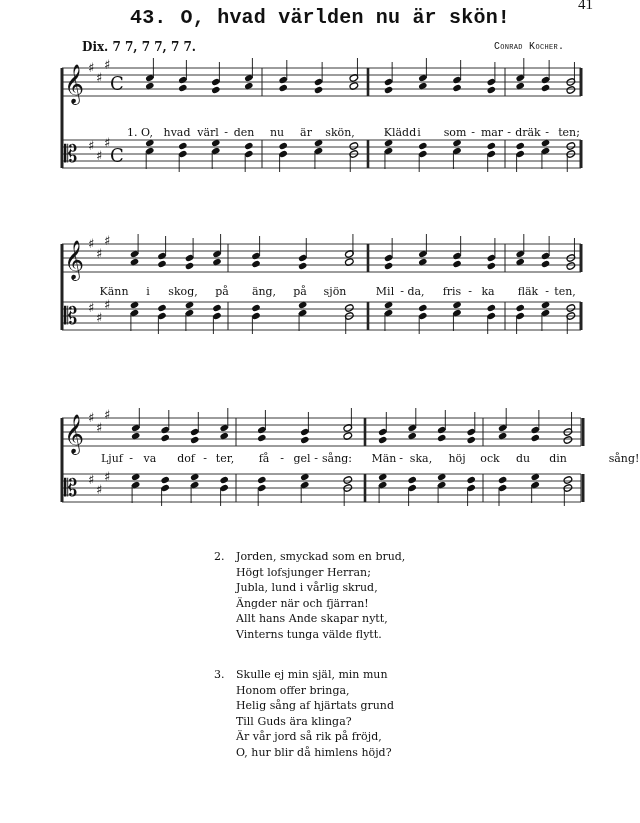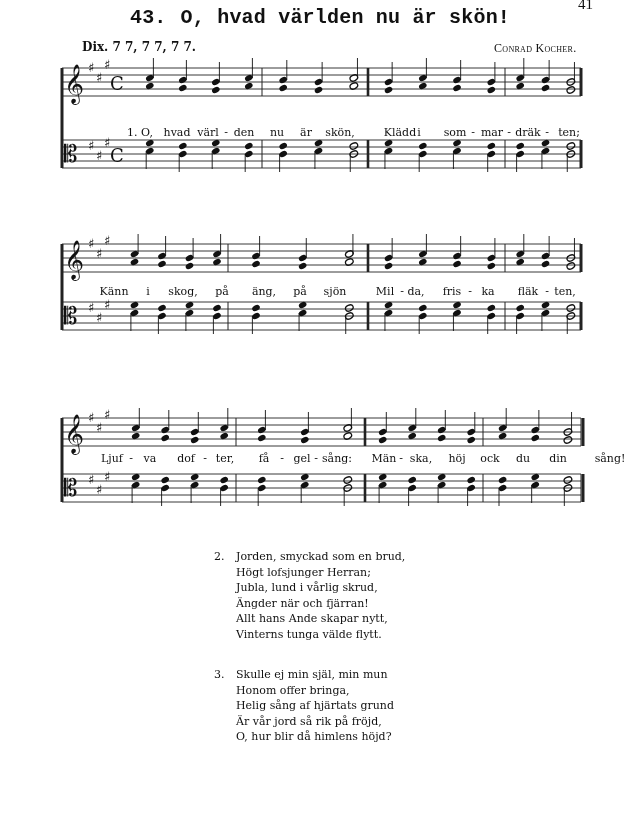--- a/index.html
+++ b/index.html
@@ -1,21 +1,21 @@
 <!DOCTYPE html>
 <html><head>
 <meta charset="utf-8">
 <style>
   html,body{margin:0;padding:0;background:#fff;}
   body{width:640px;height:823px;position:relative;overflow:hidden;font-family:"DejaVu Serif","Liberation Serif",serif;color:#111;}
   .page-num{position:absolute;left:578px;top:-4px;font-size:15px;font-family:"Liberation Serif",serif;}
   .title{position:absolute;left:0;width:640px;top:6px;text-align:center;font-size:20px;font-weight:bold;font-family:Liberation Mono, monospace;letter-spacing:0.2px;}
   .title .num{margin-right:14px;}
   .meter{position:absolute;left:82px;top:40px;font-size:12px;font-weight:bold;font-family:"DejaVu Serif",serif;}
-  .composer{position:absolute;left:494px;top:41px;font-size:12px;font-variant:small-caps;font-family:Liberation Serif, serif;letter-spacing:0.3px;}
+  .composer{position:absolute;left:494px;top:41px;font-size:10px;font-variant:small-caps;font-family:Liberation Mono, monospace;letter-spacing:0.3px;}
   svg.system{position:absolute;left:0;overflow:visible;}
   .lyrics{position:absolute;font-size:11px;font-family:"DejaVu Serif",serif;white-space:nowrap;}
   .lyr{position:absolute;transform:translateX(-50%);}
   .verse{position:absolute;left:214px;font-size:11px;line-height:15.6px;font-family:"DejaVu Serif",serif;}
   .verse .vnum{position:absolute;left:0;top:0;}
   .verse .vline{padding-left:22px;}
 </style>
 </head>
 <body>
 
@@ -448,32 +448,33 @@
     <span class="lyr" style="left: 302px;">gel</span>
     <span class="lyr" style="left: 316px;">-</span>
     <span class="lyr" style="left: 337px;">sång:</span>
     <span class="lyr" style="left: 384px;">Män</span>
     <span class="lyr" style="left: 401px;">-</span>
     <span class="lyr" style="left: 421px;">ska,</span>
     <span class="lyr" style="left: 457px;">höj</span>
     <span class="lyr" style="left: 490px;">ock</span>
     <span class="lyr" style="left: 523px;">du</span>
     <span class="lyr" style="left: 558px;">din</span>
-    <span class="lyr" style="left: 610px;">sång!</span>
+    <span class="lyr" style="left: 624px;">sång!</span>
   </div>
 
 <div class="verse" style="top:549px;">
   <span class="vnum">2.</span>
   <div class="vline">Jorden, smyckad som en brud,</div>
   <div class="vline">Högt lofsjunger Herran;</div>
   <div class="vline">Jubla, lund i vårlig skrud,</div>
   <div class="vline">Ängder när och fjärran!</div>
   <div class="vline">Allt hans Ande skapar nytt,</div>
   <div class="vline">Vinterns tunga välde flytt.</div>
 </div>
 <div class="verse" style="top:667px;">
   <span class="vnum">3.</span>
   <div class="vline">Skulle ej min själ, min mun</div>
   <div class="vline">Honom offer bringa,</div>
   <div class="vline">Helig sång af hjärtats grund</div>
+  <div class="vline">Till Guds ära klinga?</div>
   <div class="vline">Är vår jord så rik på fröjd,</div>
   <div class="vline">O, hur blir då himlens höjd?</div>
 </div>
 
 </body></html>

